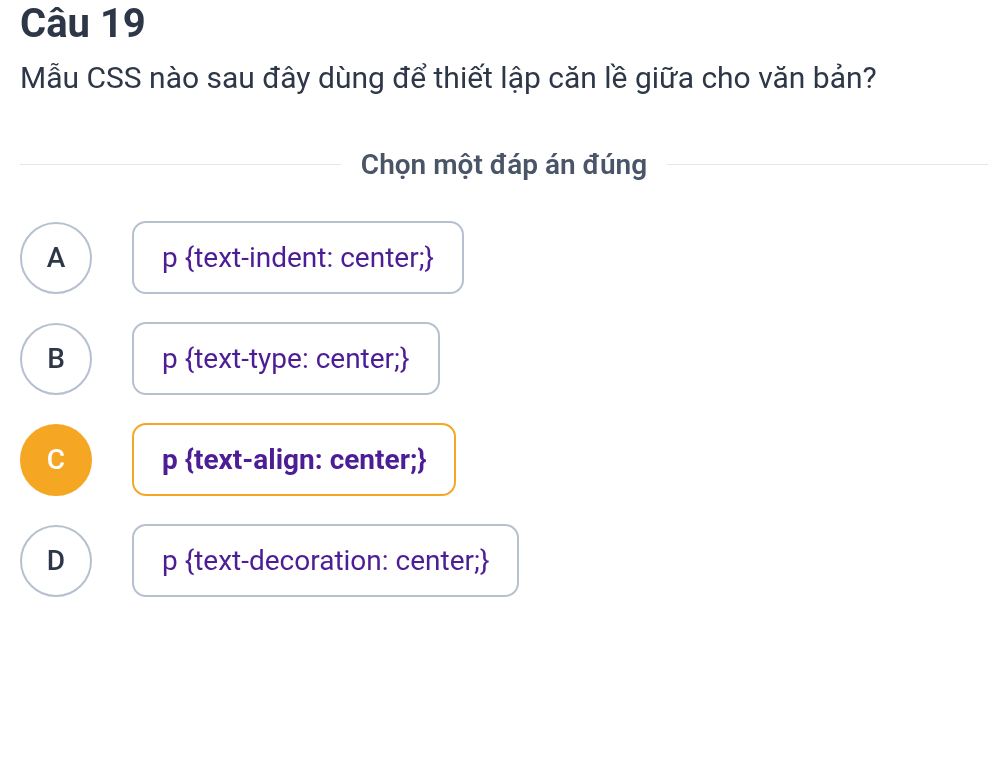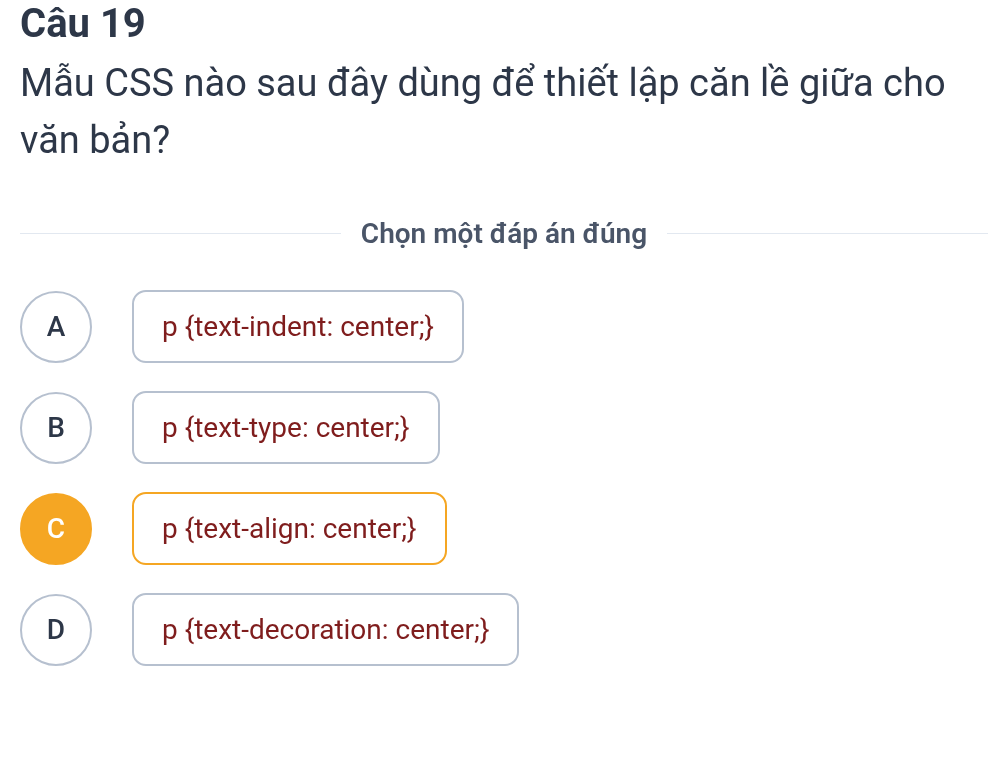--- a/index.html
+++ b/index.html
@@ -18,21 +18,21 @@
       padding-top: 0px;
       padding-bottom: 8px;
     }
     .question-number {
       font-size: 40px;
       font-weight: 700;
       color: #2d3748;
       margin-bottom: 8px;
     }
     .question-text {
-      font-size: 38px;
+      font-size: 30px;
       font-weight: 400;
       color: #2d3748;
       line-height: 1.5;
       margin-bottom: 40px;
     }
     .instruction-row {
       display: flex;
       align-items: center;
       margin-bottom: 40px;
     }
@@ -77,27 +77,28 @@
     .option-letter.selected {
       background: #f5a623;
       border-color: #f5a623;
       color: #ffffff;
     }
     .option-box {
       border: 2px solid #b6c0cf;
       border-radius: 14px;
       padding: 18px 28px;
       font-size: 28px;
-      color: #7f1d1d;
+      color: #4c1d95;
       font-weight: 400;
       cursor: pointer;
       display: inline-block;
     }
     .option-box.selected {
       border-color: #f5a623;
+      font-weight: bold;
     }
   </style>
 </head>
 <body>
 
 <div class="question-header">
   <div class="question-number">Câu 19</div>
   <div class="question-text">Mẫu CSS nào sau đây dùng để thiết lập căn lề giữa cho văn bản?</div>
 </div>
 

